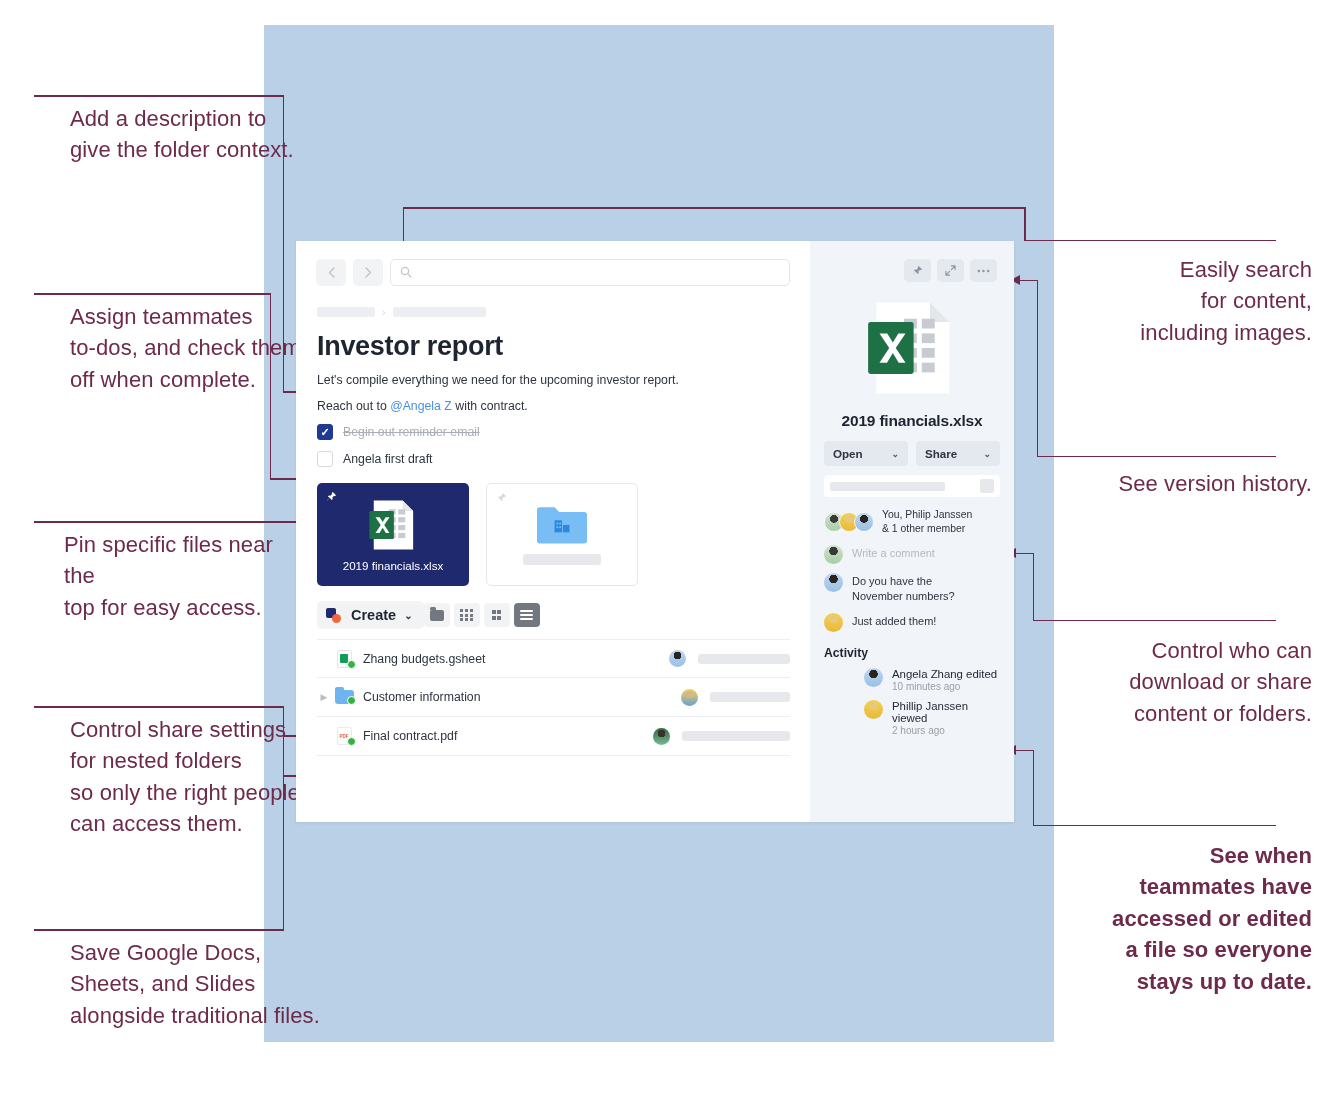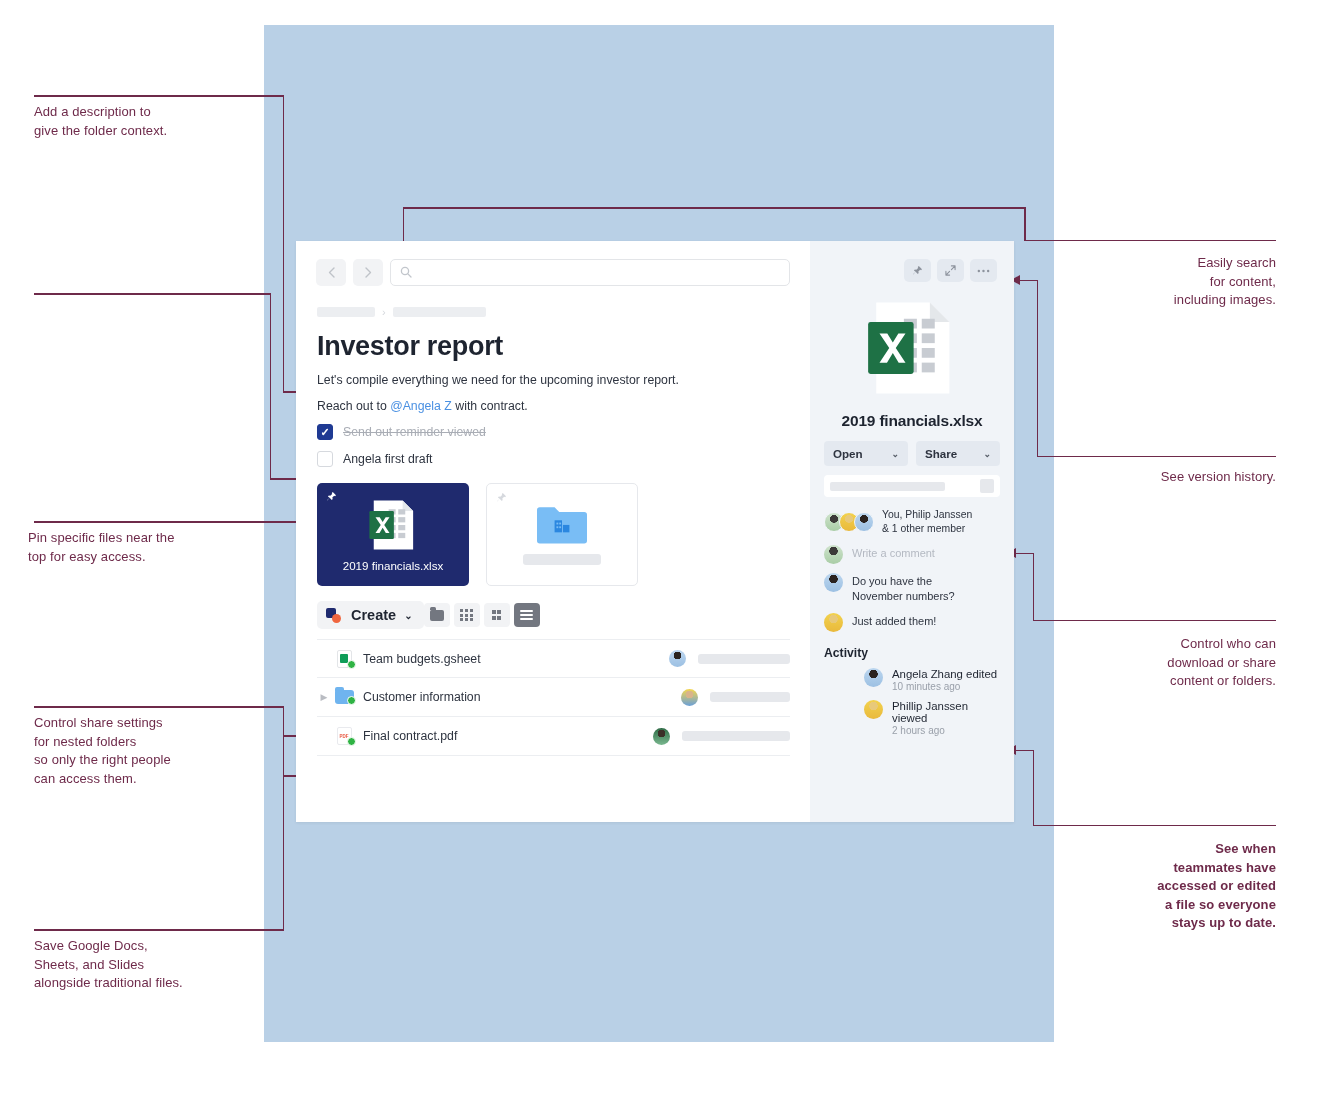--- a/index.html
+++ b/index.html
@@ -15,25 +15,26 @@
   .blue-panel {
     position: absolute; left: 264px; top: 25px;
     width: 790px; height: 1017px;
     background: #b9d0e6;
   }
 
   
   .callout {
     position: absolute;
     color: #6e2a4a;
-    font-size: 13px;
+    font-size: 22px;
     line-height: 1.43;
     font-weight: 500;
     letter-spacing: .1px;
     white-space: pre-line;
+    margin-left: 36px;
   }
   .callout.left  { text-align: left;  }
   .callout.right { text-align: right; }
 
   
   .conn {
     position: absolute;
     background: #6e2a4a;
   }
   .conn.h { height: 1.6px; }
@@ -230,20 +231,23 @@
   <div class="conn v" style="left:1032.5px; top:552.5px; height:68px;"></div>
   <div class="conn h" style="left:1032.5px; top:619.5px; width:243px;"></div>
 
   <div class="conn h" style="left:1016px; top:749.5px; width:18px;"></div>
   <div class="arrow left" style="left:1007px; top:744.5px;"></div>
   <div class="conn v" style="left:1032.5px; top:749.5px; height:76px;"></div>
   <div class="conn h" style="left:1032.5px; top:824.5px; width:243px;"></div>
 
   <div class="callout left" style="left:34px; top:103px; width:240px;">Add a description to
 give the folder context.</div>
+  <div class="callout left" style="left:34px; top:301px; width:235px;">Assign teammates
+to-dos, and check them
+off when complete.</div>
   <div class="callout left" style="left:28px; top:529px; width:245px;">Pin specific files near the
 top for easy access.</div>
   <div class="callout left" style="left:34px; top:714px; width:245px;">Control share settings
 for nested folders
 so only the right people
 can access them.</div>
   <div class="callout left" style="left:34px; top:937px; width:250px;">Save Google Docs,
 Sheets, and Slides
 alongside traditional files.</div>
 
@@ -294,21 +298,21 @@
 
       <div class="title">Investor report</div>
       <div class="desc">Let's compile everything we need for the upcoming investor report.</div>
 
       <div class="reach">
         <span>Reach out to </span><span class="mention">@Angela Z</span><span> with contract.</span>
       </div>
 
       <div class="todo">
         <div class="cbox checked"></div>
-        <div class="todo-label done">Send out reminder viewed</div>
+        <div class="todo-label done">Begin out reminder email</div>
       </div>
       <div class="todo">
         <div class="cbox"></div>
         <div class="todo-label">Angela first draft</div>
       </div>
 
       <div class="cards">
         <div class="card pinned">
           <span class="pin on">
             <svg width="11" height="11" viewBox="0 0 12 12" aria-hidden="true">
@@ -394,21 +398,21 @@
         </div>
       </div>
 
       <div class="filelist">
         <div class="frow">
           <div class="chev"></div>
           <div class="ficon">
               <span class="sheet-ic"></span>
               <span class="badge-check"></span>
             </div>
-          <div class="fname">Team budgets.gsheet</div>
+          <div class="fname">Zhang budgets.gsheet</div>
           <div class="favatar av-c"></div>
           <div class="fghost" style="width:92px;"></div>
         </div>
         <div class="frow">
           <div class="chev">▶</div>
           <div class="ficon">
               <span class="fold-ic"></span>
               <span class="badge-check"></span>
             </div>
           <div class="fname">Customer information</div>

